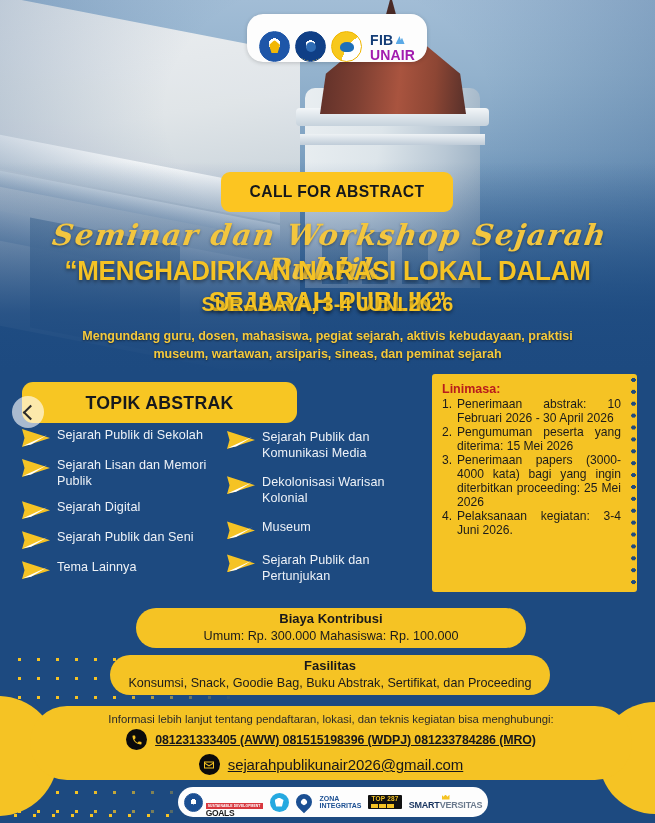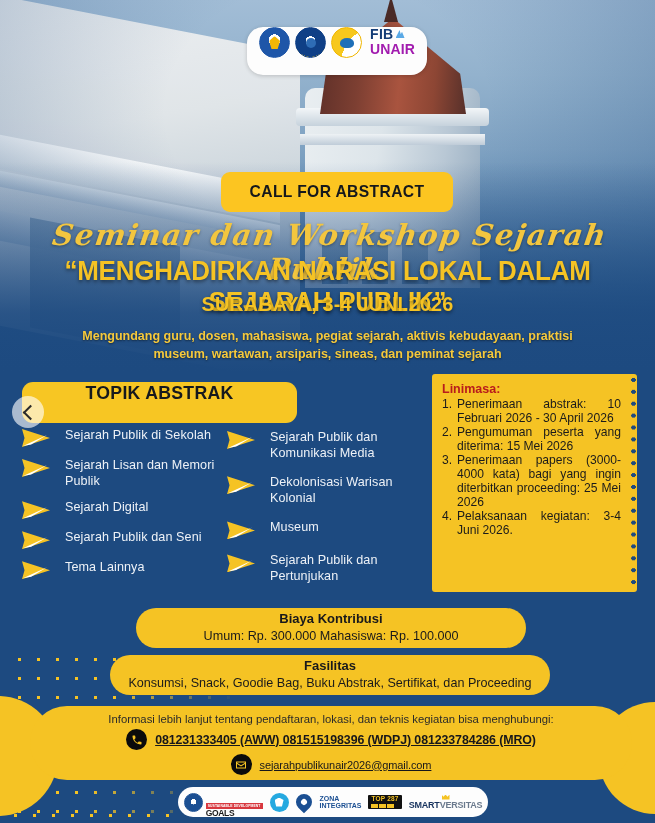--- a/index.html
+++ b/index.html
@@ -95,24 +95,23 @@
   .hero-vign {
     position:absolute; inset:0;
     background: radial-gradient(ellipse at 50% 30%, rgba(29,74,128,0) 35%, rgba(29,74,128,.35) 100%);
   }
 
   
   .logobar {
     position:absolute; left:247px; top:14px;
     width:180px; height:48px;
     background:#fdfdfd; border-radius:16px;
-    display:flex; align-items:flex-start; justify-content:center; gap:5px;
+    display:flex; align-items:flex-end; justify-content:center; gap:5px;
     box-shadow:0 1px 4px rgba(0,0,0,.18);
     z-index:6;
-    margin-top:13px;
   }
   .crest { width:31px; height:31px; border-radius:50%; position:relative; flex:0 0 auto; }
   .crest-kemdik { background: radial-gradient(circle at 50% 42%, #ffffff 0 26%, #1e56a8 27% 100%); border:1.5px solid #1e56a8; }
   .crest-kemdik:after{content:"";position:absolute;left:50%;top:50%;width:11px;height:13px;transform:translate(-50%,-50%);background:#f2b705;clip-path:polygon(50% 0,100% 38%,78% 100%,22% 100%,0 38%);}
   .crest-unair { background: radial-gradient(circle at 50% 45%, #ffffff 0 22%, #0f3f86 23% 72%, #f7c81c 73% 100%); border:1.5px solid #0f3f86; }
   .crest-unair:after{content:"";position:absolute;left:50%;top:50%;width:10px;height:10px;transform:translate(-50%,-50%);border-radius:50%;background:#2e6cb5;}
   .crest-fib { background: conic-gradient(from 200deg,#f7c81c 0 58%, #ffffff 58% 100%); border:1.5px solid #f0b600; }
   .crest-fib:after{content:"";position:absolute;left:50%;top:52%;width:14px;height:10px;transform:translate(-50%,-50%);border-radius:50% 50% 40% 40%;background:#1e6fb8;}
   .fiblogo { display:flex; flex-direction:column; line-height:1; margin-left:3px; }
   .fiblogo .l1 { font-size:14px; font-weight:bold; color:#143d77; letter-spacing:.3px; display:flex; align-items:center; gap:2px;}
@@ -195,35 +194,35 @@
   }
   .blob-r {
     position:absolute; right:-56px; top:702px; width:112px; height:112px;
     background:#f5c324; border-radius:50%; z-index:1;
   }
 
   
   .topik-head {
     position:absolute; left:22px; top:382px; width:275px; height:41px;
     background:#f7c623; border-radius:11px;
-    display:flex; align-items:flex-start; justify-content:center; z-index:4;
+    display:flex; align-items:center; justify-content:center; z-index:4;
   }
   .topik-head span {
     font-family:"Liberation Sans Narrow","Liberation Sans",sans-serif;
     font-size:19px; font-weight:bold; color:#16191d; letter-spacing:.3px;
     transform:scaleX(.93);
   }
   .topik-cols {
     position:absolute; left:22px; top:428px; width:400px; z-index:4;
     display:flex; gap:10px;
   }
   .tcol { width:195px; display:flex; flex-direction:column; }
   .tcol.c1 { gap:11px; }
   .tcol.c2 { gap:14px; padding-top:2px;justify-content:space-between; }
-  .titem { display:flex; align-items:flex-start; gap:15px; }
+  .titem { display:flex; align-items:flex-start; gap:7px; }
   .arrow-bullet {
     flex:0 0 auto; width:28px; height:18px; position:relative; margin-top:1px;
   }
   .arrow-bullet:before {
     content:""; position:absolute; left:0; top:0; width:28px; height:18px;
     background:#f5c324;
     clip-path: polygon(0 0, 100% 50%, 0 100%, 9% 50%);
   }
   .arrow-bullet:after {
     content:""; position:absolute; left:1px; top:6px; width:24px; height:11px;
@@ -276,21 +275,21 @@
   
   .contact {
     position:absolute; left:30px; top:706px; width:602px; height:74px;
     background:#f5c324; border-radius:37px; z-index:4;
     display:flex; flex-direction:column; align-items:center; justify-content:center;
     padding-top:2px;
   }
   .c-info { font-size:11.3px; color:#2a2a2a; }
   .c-row { display:flex; align-items:center; gap:8px; margin-top:4px; }
   .c-row .txt { font-size:12.4px; font-weight:bold; color:#17171a; letter-spacing:-.1px;text-decoration:underline; }
-  .c-row.mail .txt { font-weight:normal; font-size:11px; }
+  .c-row.mail .txt { font-weight:normal; font-size:15px; }
   .ico-circ {
     width:21px; height:21px; border-radius:50%; background:#0b0b0b;
     display:flex; align-items:center; justify-content:center; flex:0 0 auto;
   }
   .ico-circ svg { width:12px; height:12px; fill:#f5c324; }
 
   
   .footer {
     position:absolute; left:178px; top:787px; width:310px; height:30px;
     background:#fdfdfd; border-radius:15px; z-index:5;

